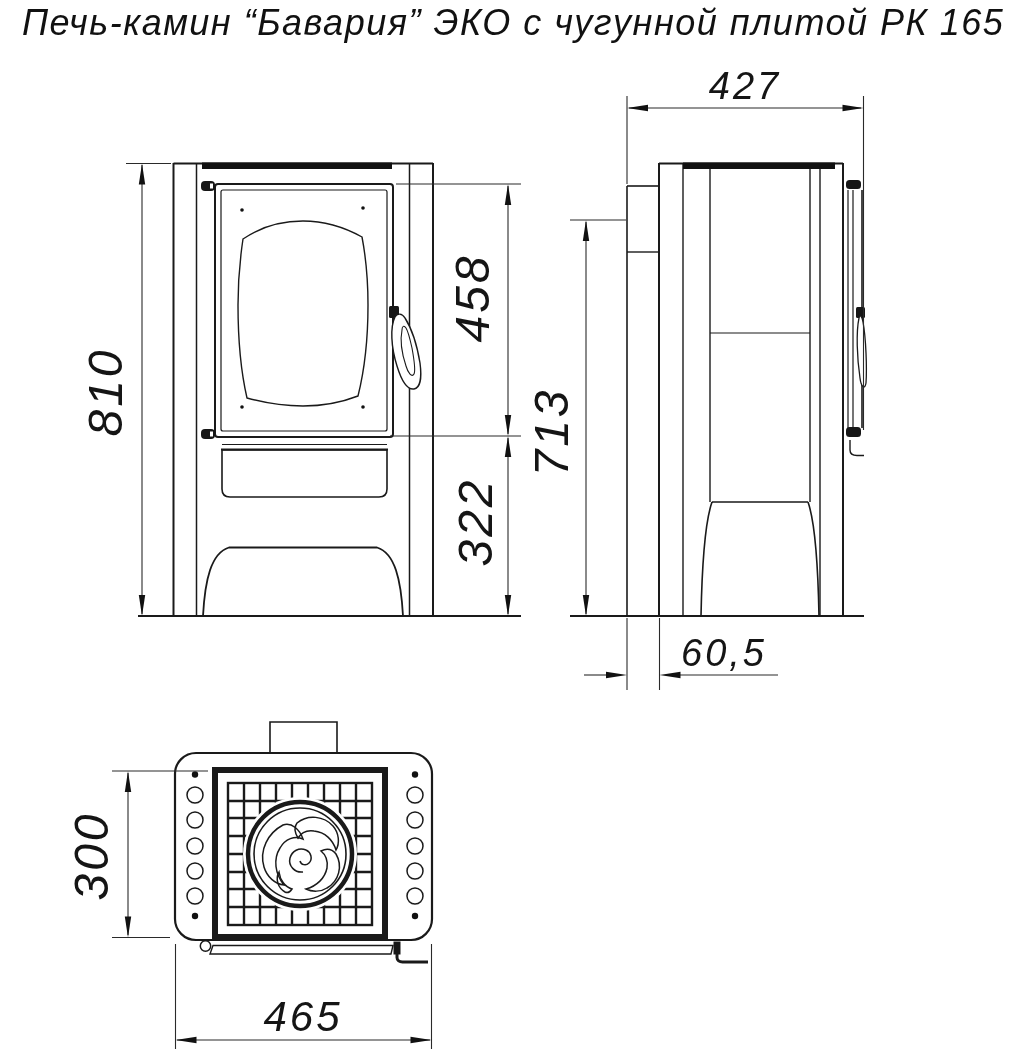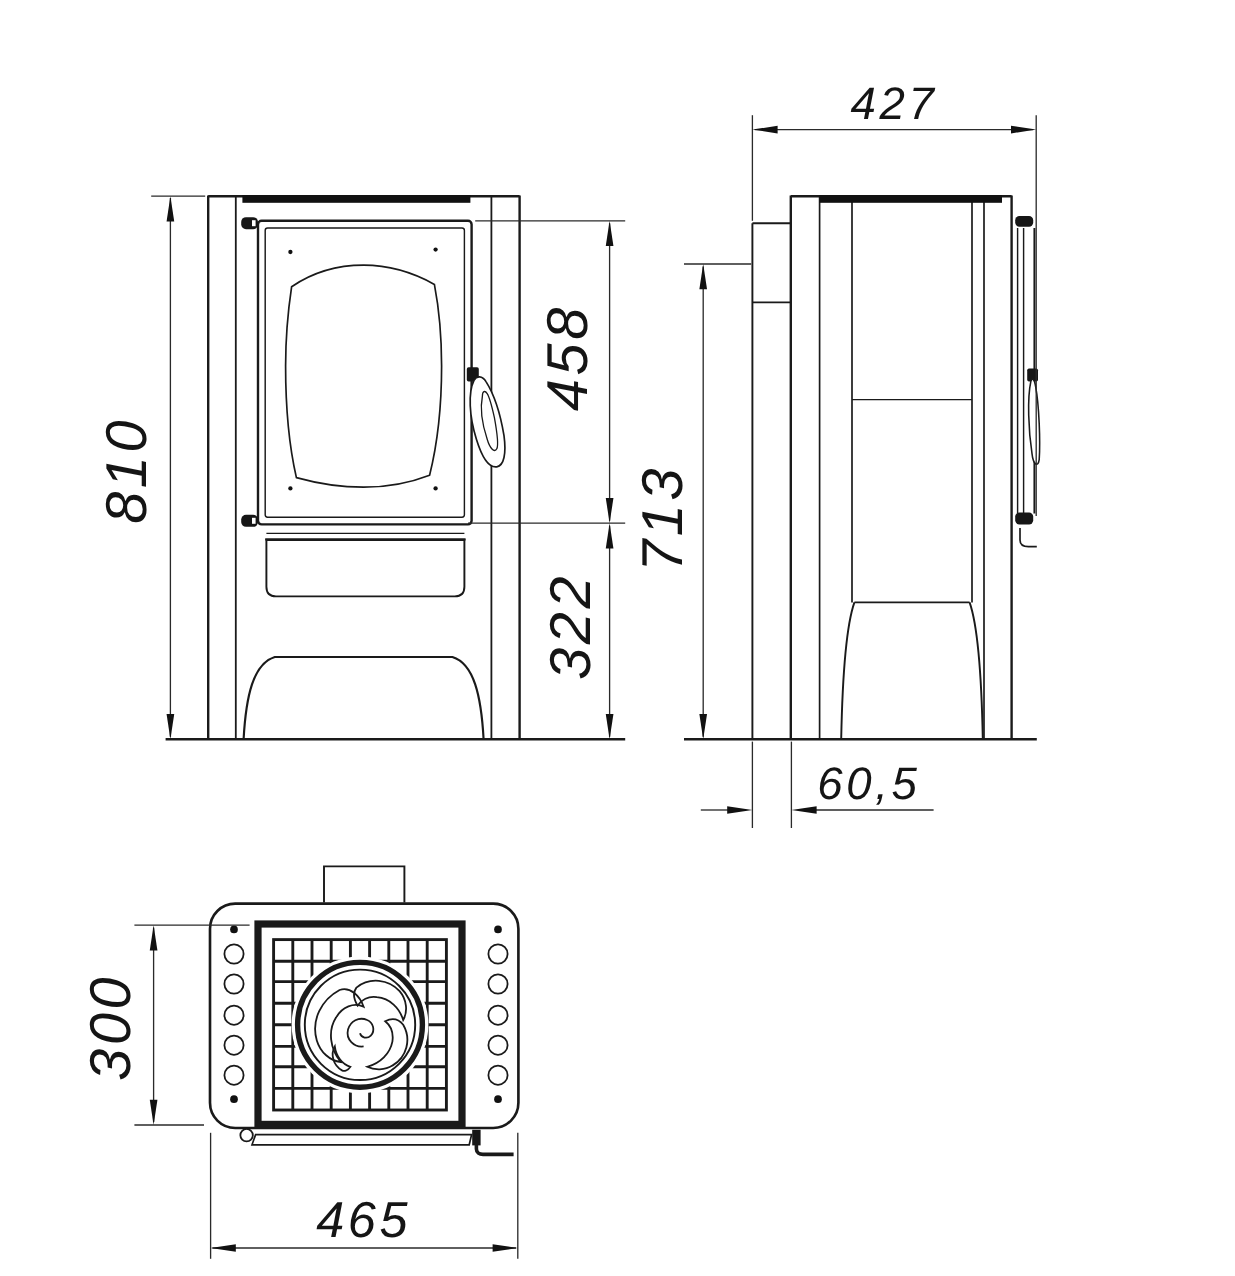--- a/index.html
+++ b/index.html
@@ -21,20 +21,21 @@
     font-style:italic;fill:#151515;
   }
   .dimtxt-v{font-size:48px;letter-spacing:3px;}
   .dimtxt-h{font-size:38px;letter-spacing:3px;}
   .dimtxt-w{font-size:42px;letter-spacing:3px;}
 </style>
 </head>
 <body>
 
 <div id="canvas">
+  <div id="title">Печь-камин “Бавария” ЭКО с чугунной плитой РК 165</div>
 
   <svg width="1029" height="1063" viewBox="0 0 1029 1063">
 
     <g stroke="#1a1a1a" fill="none">
 
       <line x1="138" y1="616" x2="521" y2="616" stroke-width="2.2"></line>
 
       <line x1="173.5" y1="163" x2="173.5" y2="616" stroke-width="2"></line>
       <line x1="433" y1="163" x2="433" y2="616" stroke-width="2"></line>
       <line x1="173.5" y1="163.5" x2="433" y2="163.5" stroke-width="2"></line>

